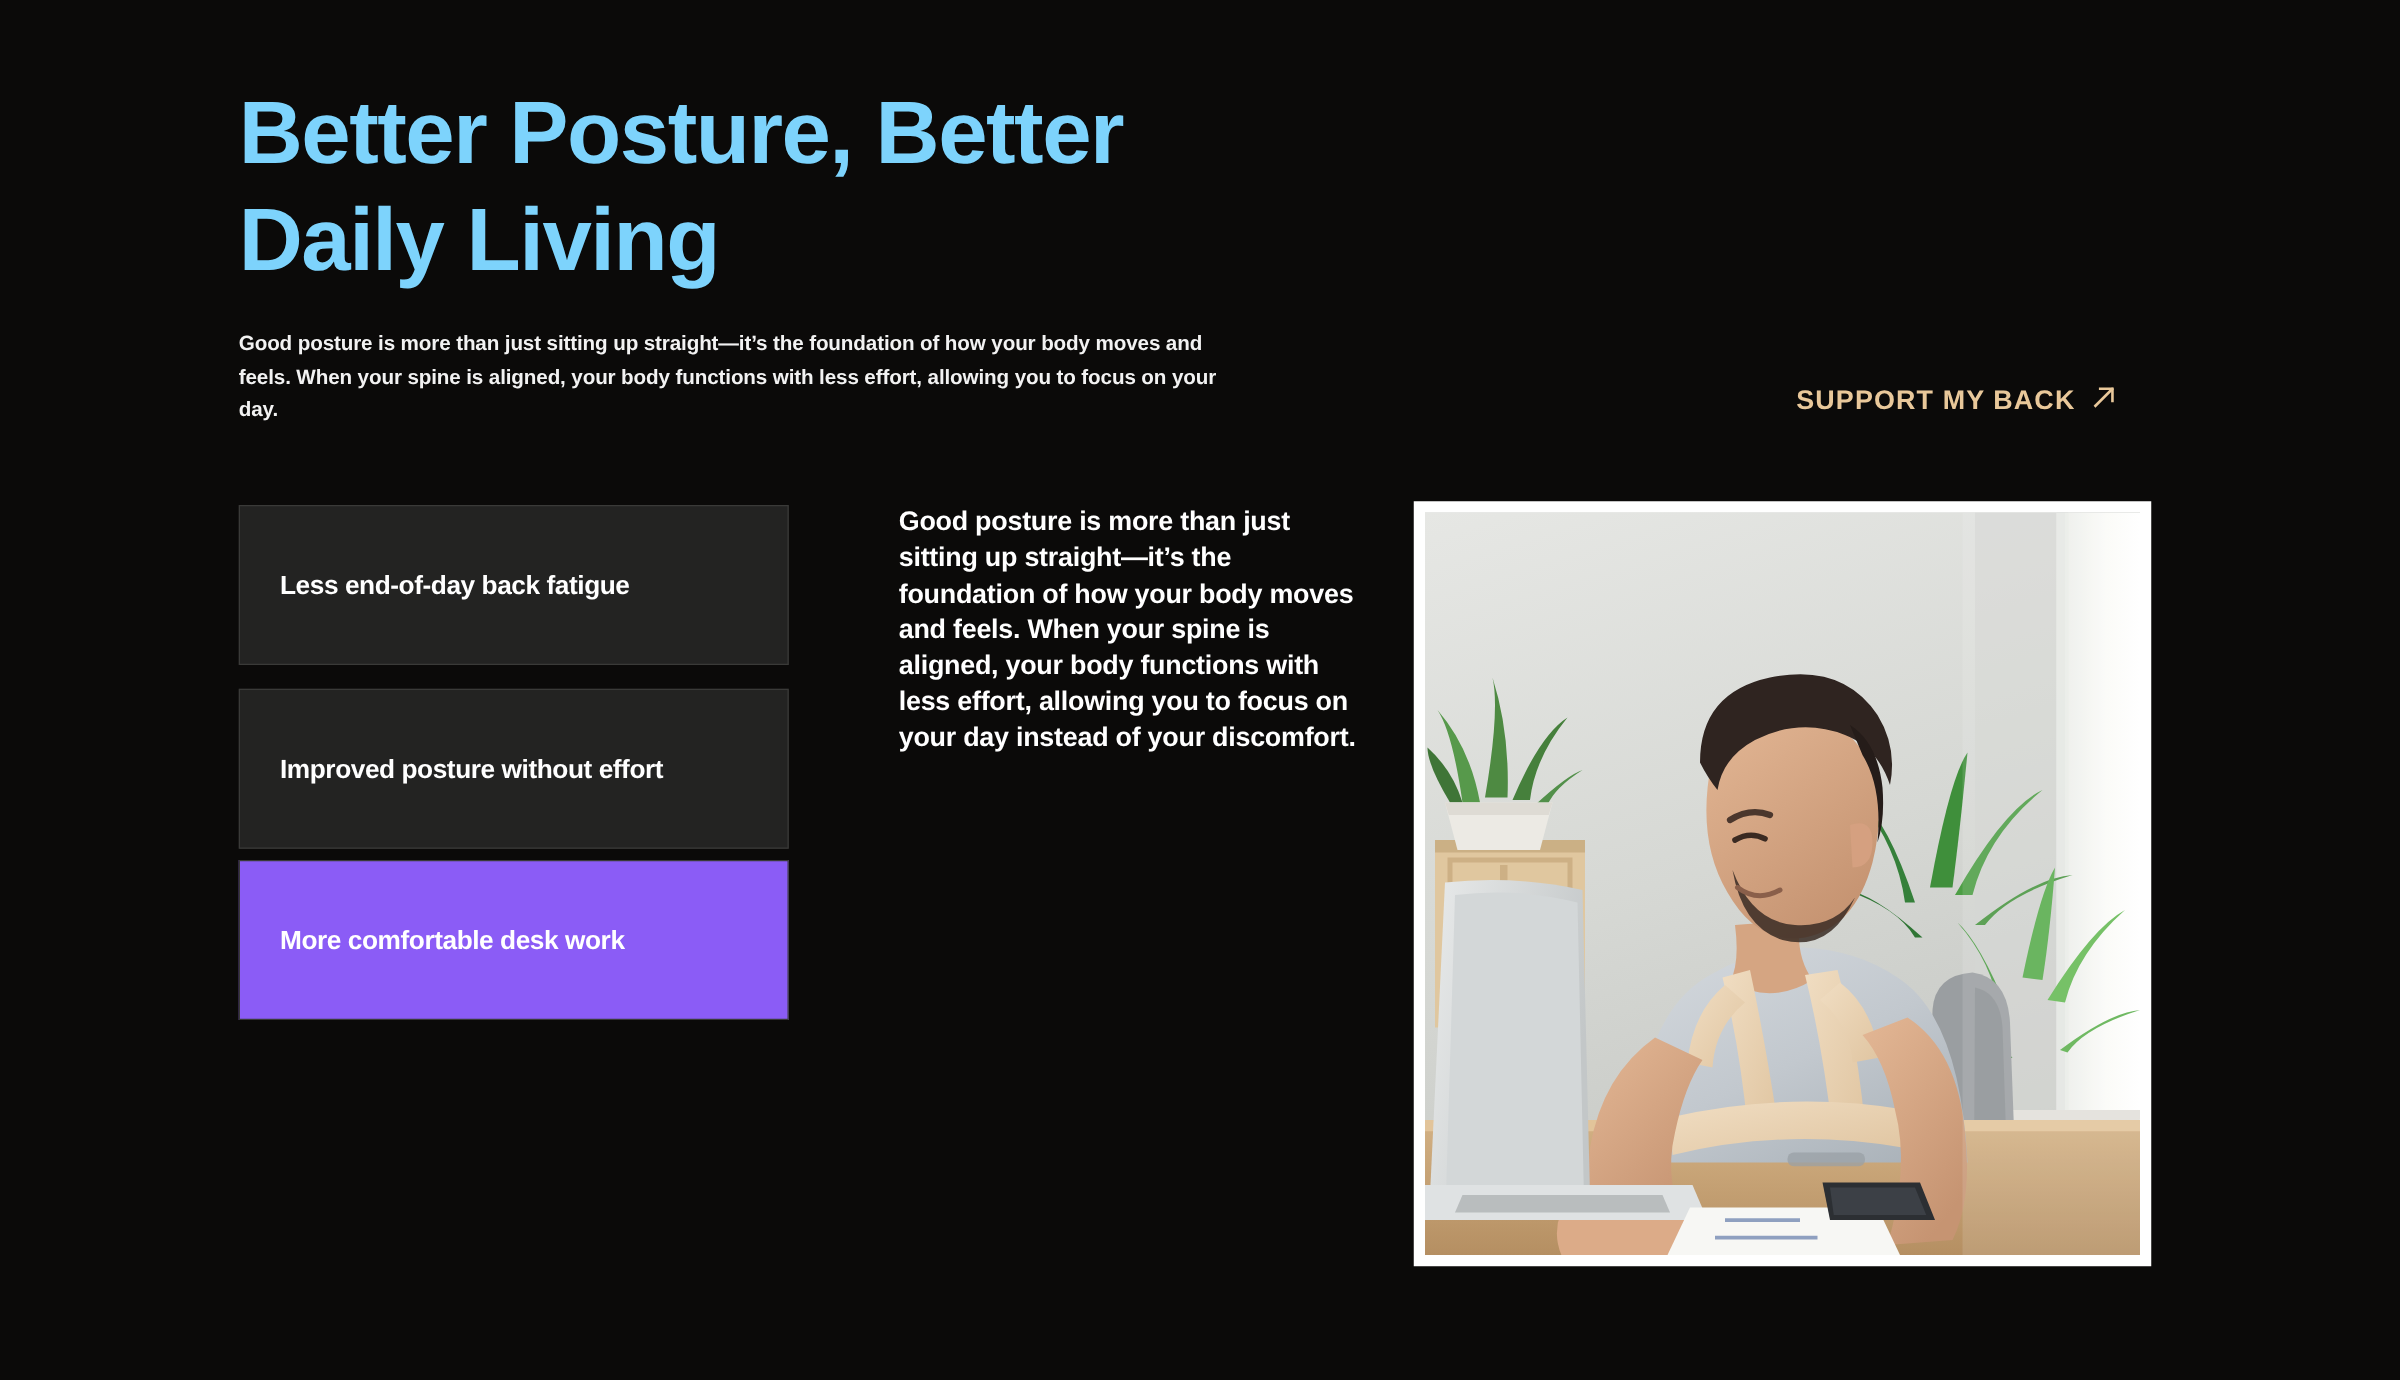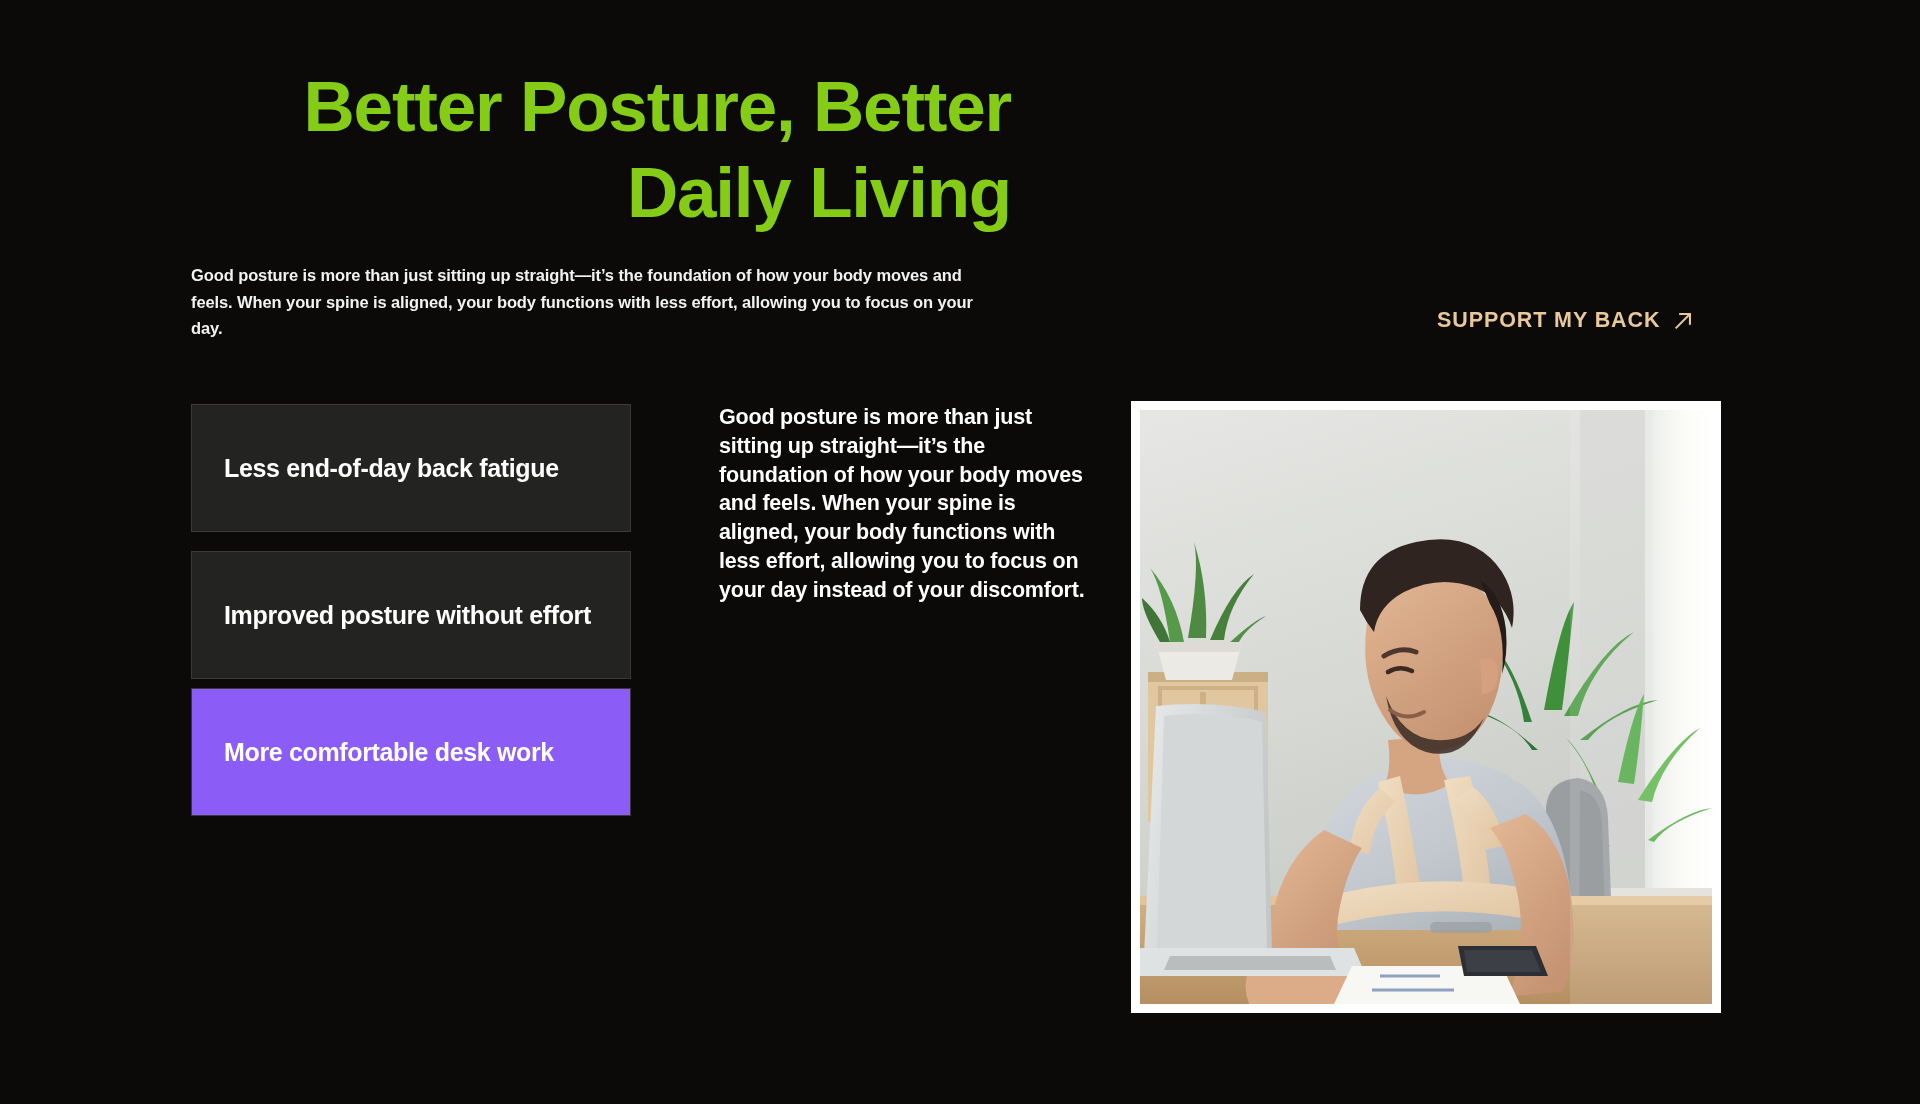--- a/index.html
+++ b/index.html
@@ -28,44 +28,42 @@
   
   .hero-heading {
     position: absolute;
     left: 191px;
     top: 64px;
     width: 820px;
     font-size: 71px;
     line-height: 86px;
     font-weight: 700;
     letter-spacing: -1.2px;
-    color: #84cc16;
+    color: #7dd3fc;
     white-space: pre-line;
-    text-align: right;
   }
 
   .hero-sub {
     position: absolute;
     left: 191px;
     top: 262px;
     width: 800px;
     font-size: 16.5px;
     line-height: 26.5px;
     font-weight: 700;
     color: #f2f2f2;
     letter-spacing: -0.1px;
   }
 
   
   .cta {
     position: absolute;
     left: 1437px;
     top: 308px;
     display: flex;
-    align-items: center;
     gap: 14px;
     text-decoration: none;
     cursor: pointer;
   }
   .cta-label {
     font-size: 21.5px;
     font-weight: 700;
     letter-spacing: 0.9px;
     color: #e9c89a;
     white-space: nowrap;
@@ -93,21 +91,21 @@
     padding: 30px 32px 30px 32px;
     min-height: 128px;
     display: flex;
     align-items: center;
     cursor: pointer;
   }
   .card.shade-1 { background: #232322; }
   .card.shade-2 { background: #232322; margin-top: 10px; }
   .card.shade-3 { background: #8b5cf6; }
   .card-title {
-    font-size: 25px;
+    font-size: 21px;
     line-height: 37px;
     font-weight: 700;
     letter-spacing: -0.35px;
     color: #ffffff;
   }
 
   
   .body-copy {
     position: absolute;
     left: 719px;

